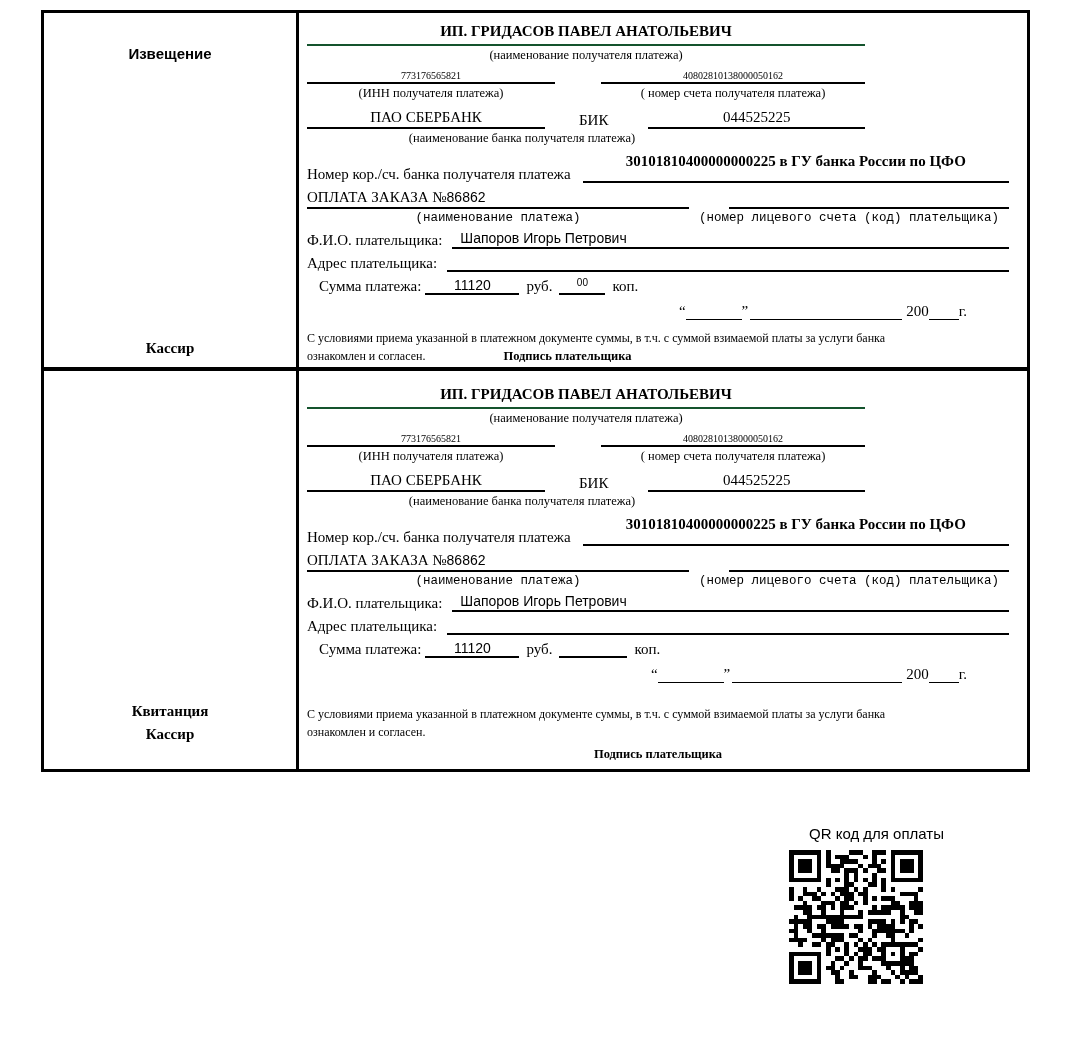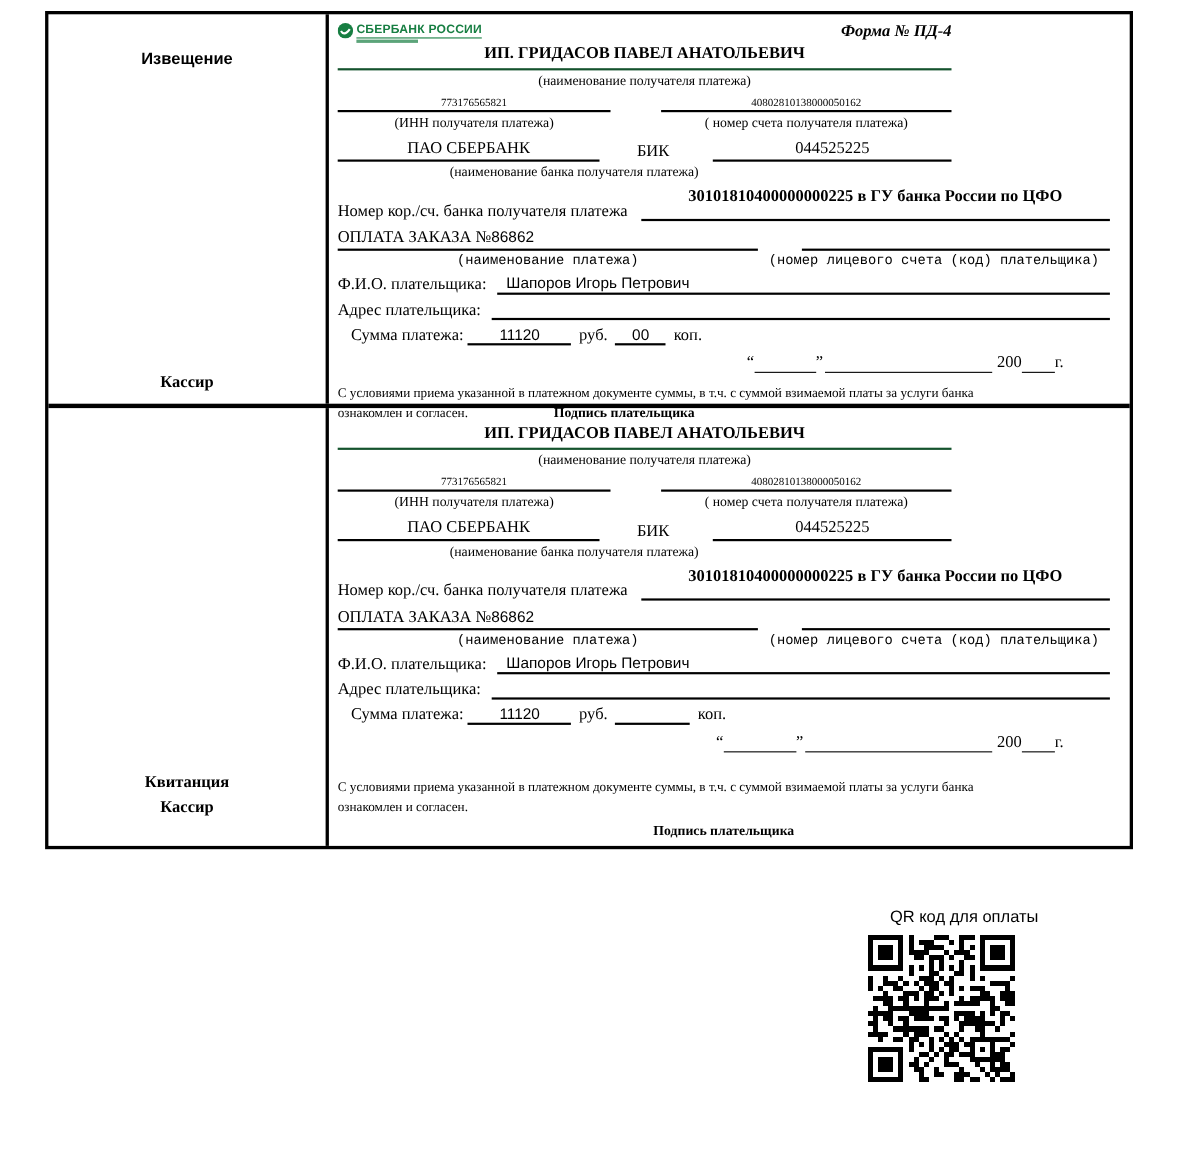--- a/index.html
+++ b/index.html
@@ -51,21 +51,21 @@
   .purpose-lbls { display:flex; width:702px;font-family:Liberation Mono, monospace; }
   .pl-a { width:382px; } .pl-b { flex:1; }
 
   .f-row { display:flex; width:702px; align-items:flex-end; margin-top:5px; font-size:15px; }
   .f-lbl { white-space:nowrap; }
   .f-val { flex:1; margin-left:10px; border-bottom:2px solid #000; padding:0 0 1px 8px; font-family:"Liberation Sans", sans-serif; font-size:14px; white-space:nowrap; min-height:18px; }
 
   .sum-row { display:flex; width:702px; align-items:flex-end; margin-top:5px; font-size:15px;margin-left:12px; }
   .s-amt { width:94px; border-bottom:2px solid #000; text-align:center; font-family:"Liberation Sans", sans-serif; font-size:14px; margin-left:4px; }
   .s-rub { margin:0 7px; }
-  .s-kop-v { width:46px; border-bottom:2px solid #000; text-align:center; font-family:"Liberation Sans", sans-serif; font-size:14px; min-height:18px; }
+  .s-kop-v { width:46px; border-bottom:2px solid #000; text-align:center; font-family:"Liberation Sans", sans-serif; font-size:10px; min-height:18px; }
   .sec2 .s-kop-v { width:68px; }
   .s-kop { margin-left:7px; }
 
   .date-row { display:flex; width:702px; justify-content:flex-end; padding-right:42px; align-items:flex-end; margin-top:8px; font-size:15px; }
   .d-u1 { width:56px; border-bottom:1.5px solid #000; height:16px; }
   .sec2 .d-u1 { width:66px; }
   .d-u2 { width:152px; border-bottom:1.5px solid #000; height:16px; margin-left:2px; }
   .sec2 .d-u2 { width:170px; }
   .d-200 { margin-left:4px; }
   .d-u3 { width:30px; border-bottom:1.5px solid #000; height:16px; }
@@ -85,33 +85,20 @@
 <body>
 
 <div class="form">
 
   <div class="row row1">
     <div class="left-cell">
       <div class="notice-title">Извещение</div>
       <div class="serif-bold">Кассир</div>
     </div>
     <div class="right-cell sec1">
-      <div class="head-row">
-        <div class="sber-logo">
-          <svg width="14" height="14" viewBox="0 0 14 14">
-            <circle cx="7" cy="7" r="7" fill="#177e42"></circle>
-            <path d="M3 7.2 C4.6 10 7 10.8 11 5.4" stroke="#ffffff" stroke-width="2" fill="none"></path>
-          </svg>
-          <div class="sber-col">
-            <span class="sber-text">СБЕРБАНК РОССИИ</span>
-            <span class="sber-sub"></span>
-          </div>
-        </div>
-        <div class="forma">Форма № ПД-4</div>
-      </div>
       <div class="payee-name">ИП. ГРИДАСОВ ПАВЕЛ АНАТОЛЬЕВИЧ</div>
       <div class="c-label w558">(наименование получателя платежа)</div>
       <div class="val-row w558">
         <div class="col-a val">773176565821</div>
         <div class="colgap"></div>
         <div class="col-b val">40802810138000050162</div>
       </div>
       <div class="lbl-row w558">
         <div class="col-a c-label">(ИНН получателя платежа)</div>
         <div class="colgap"></div>

